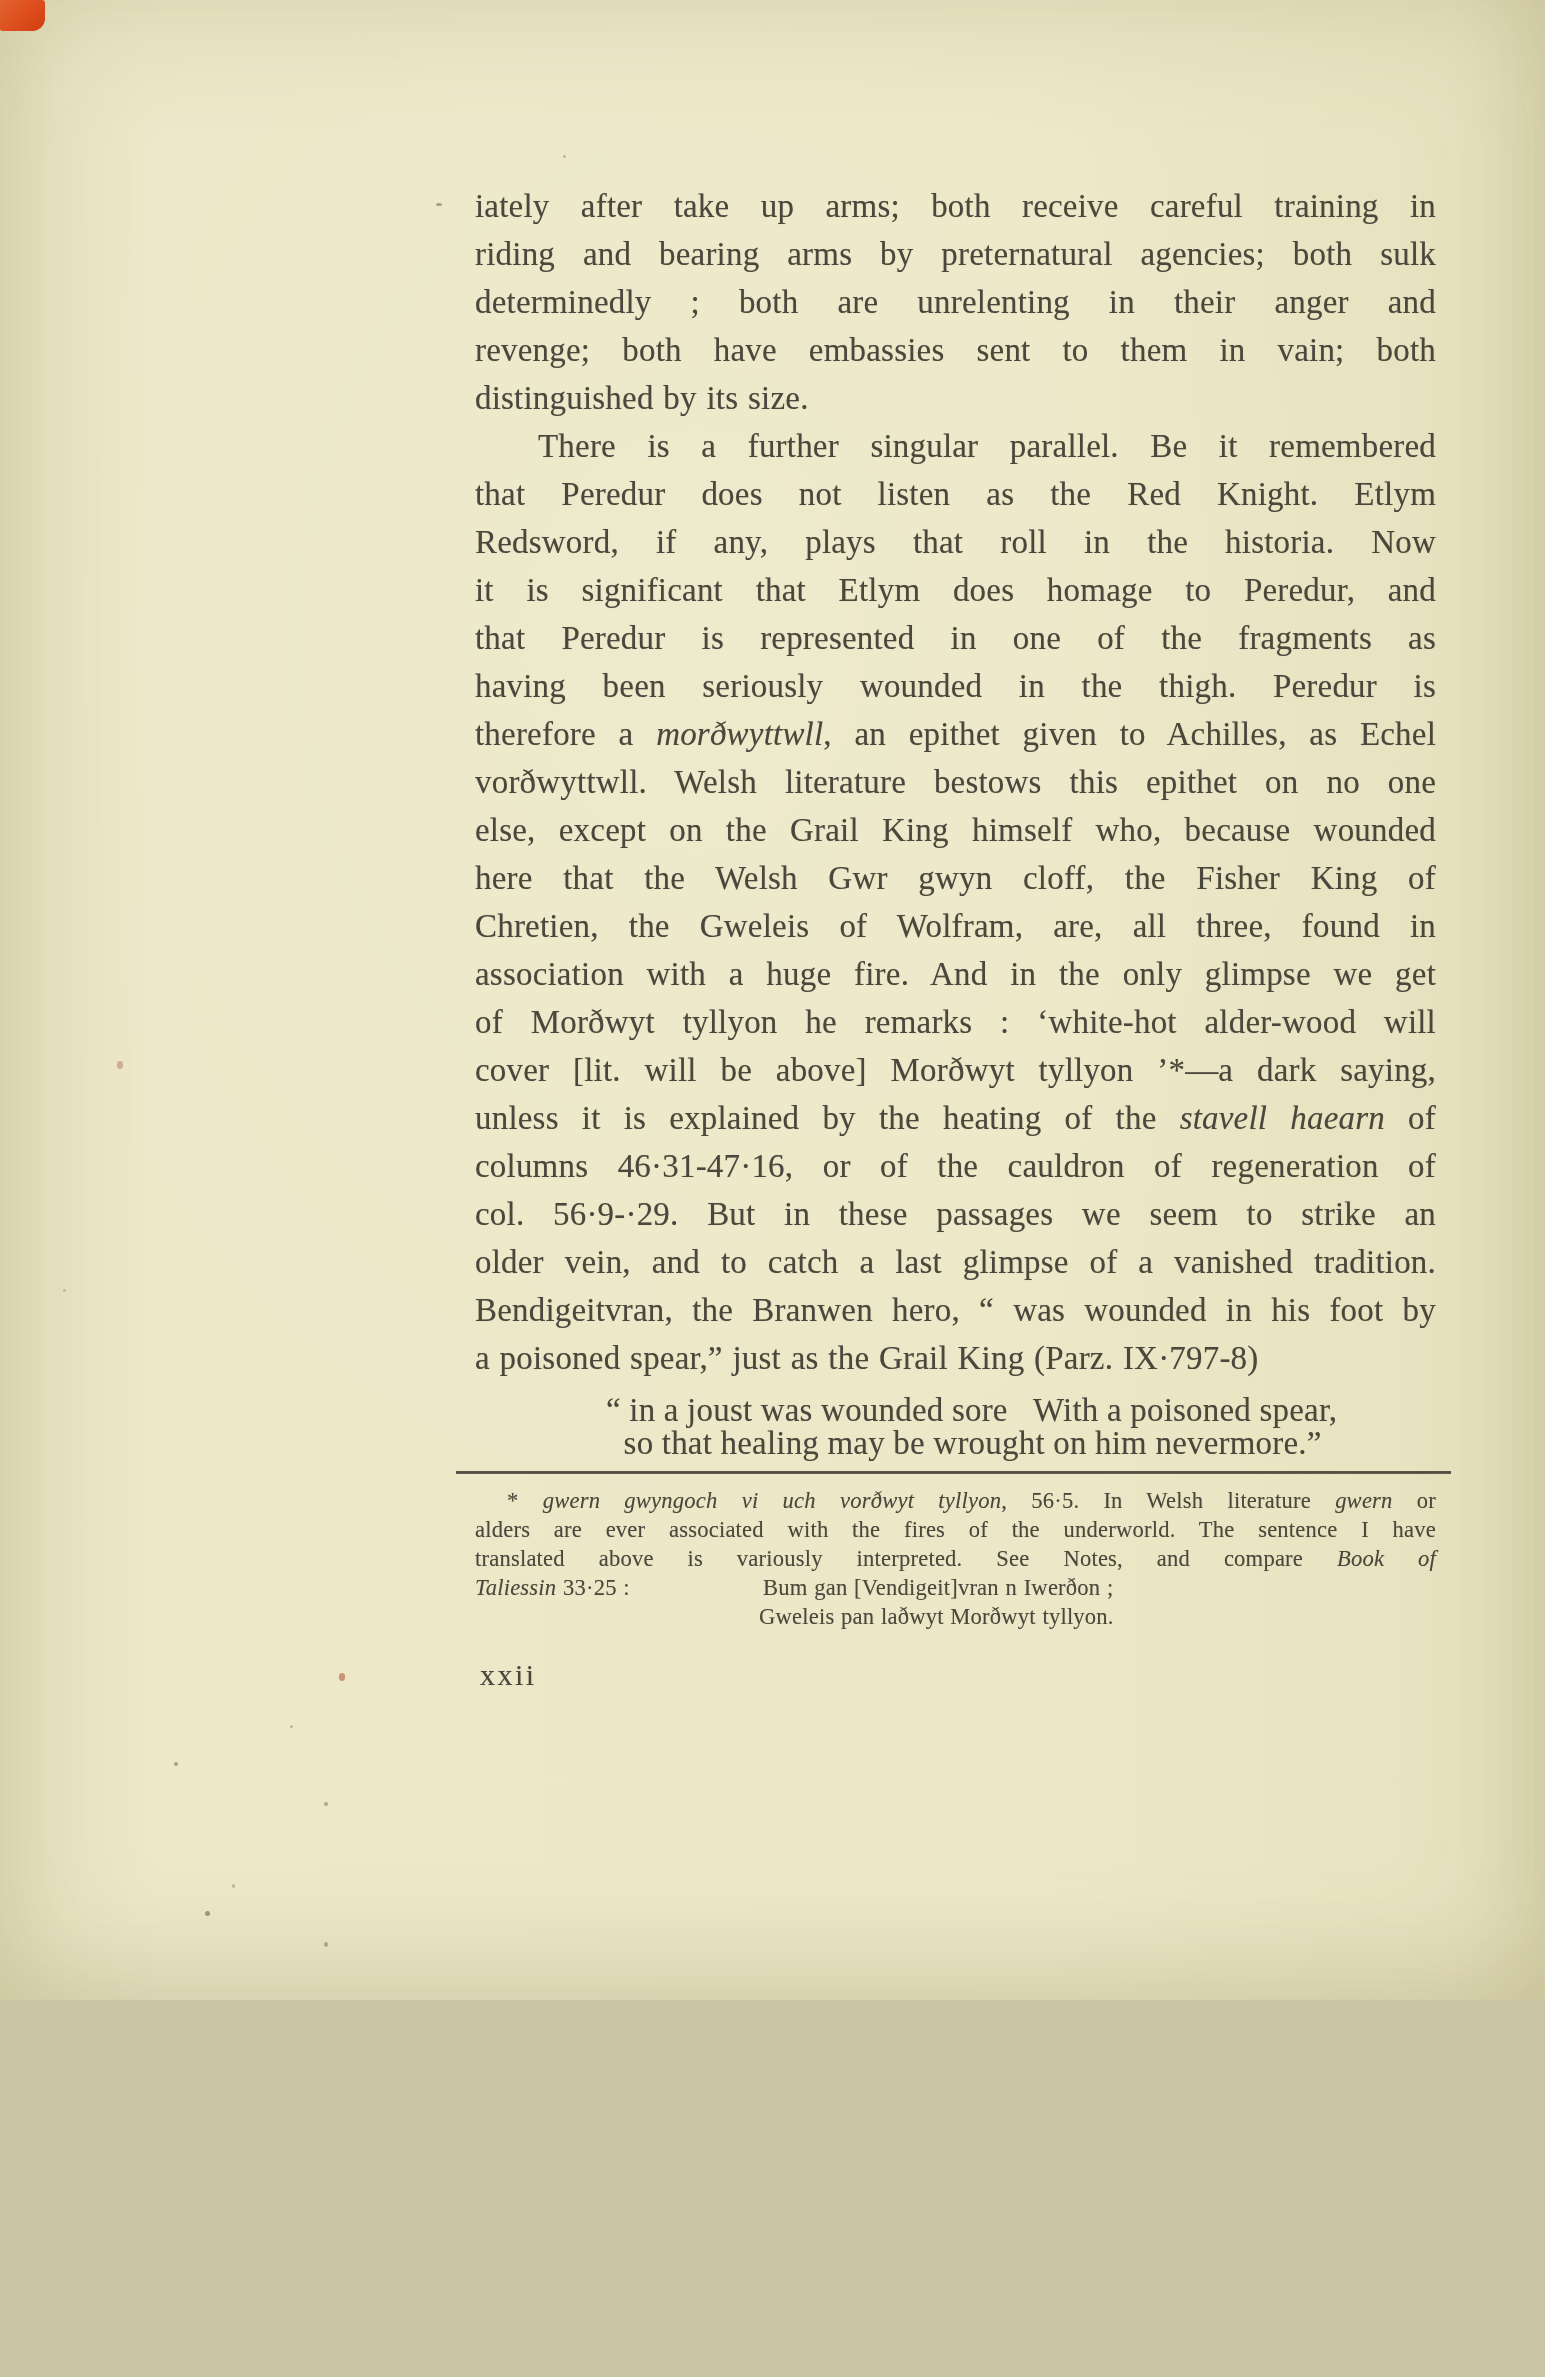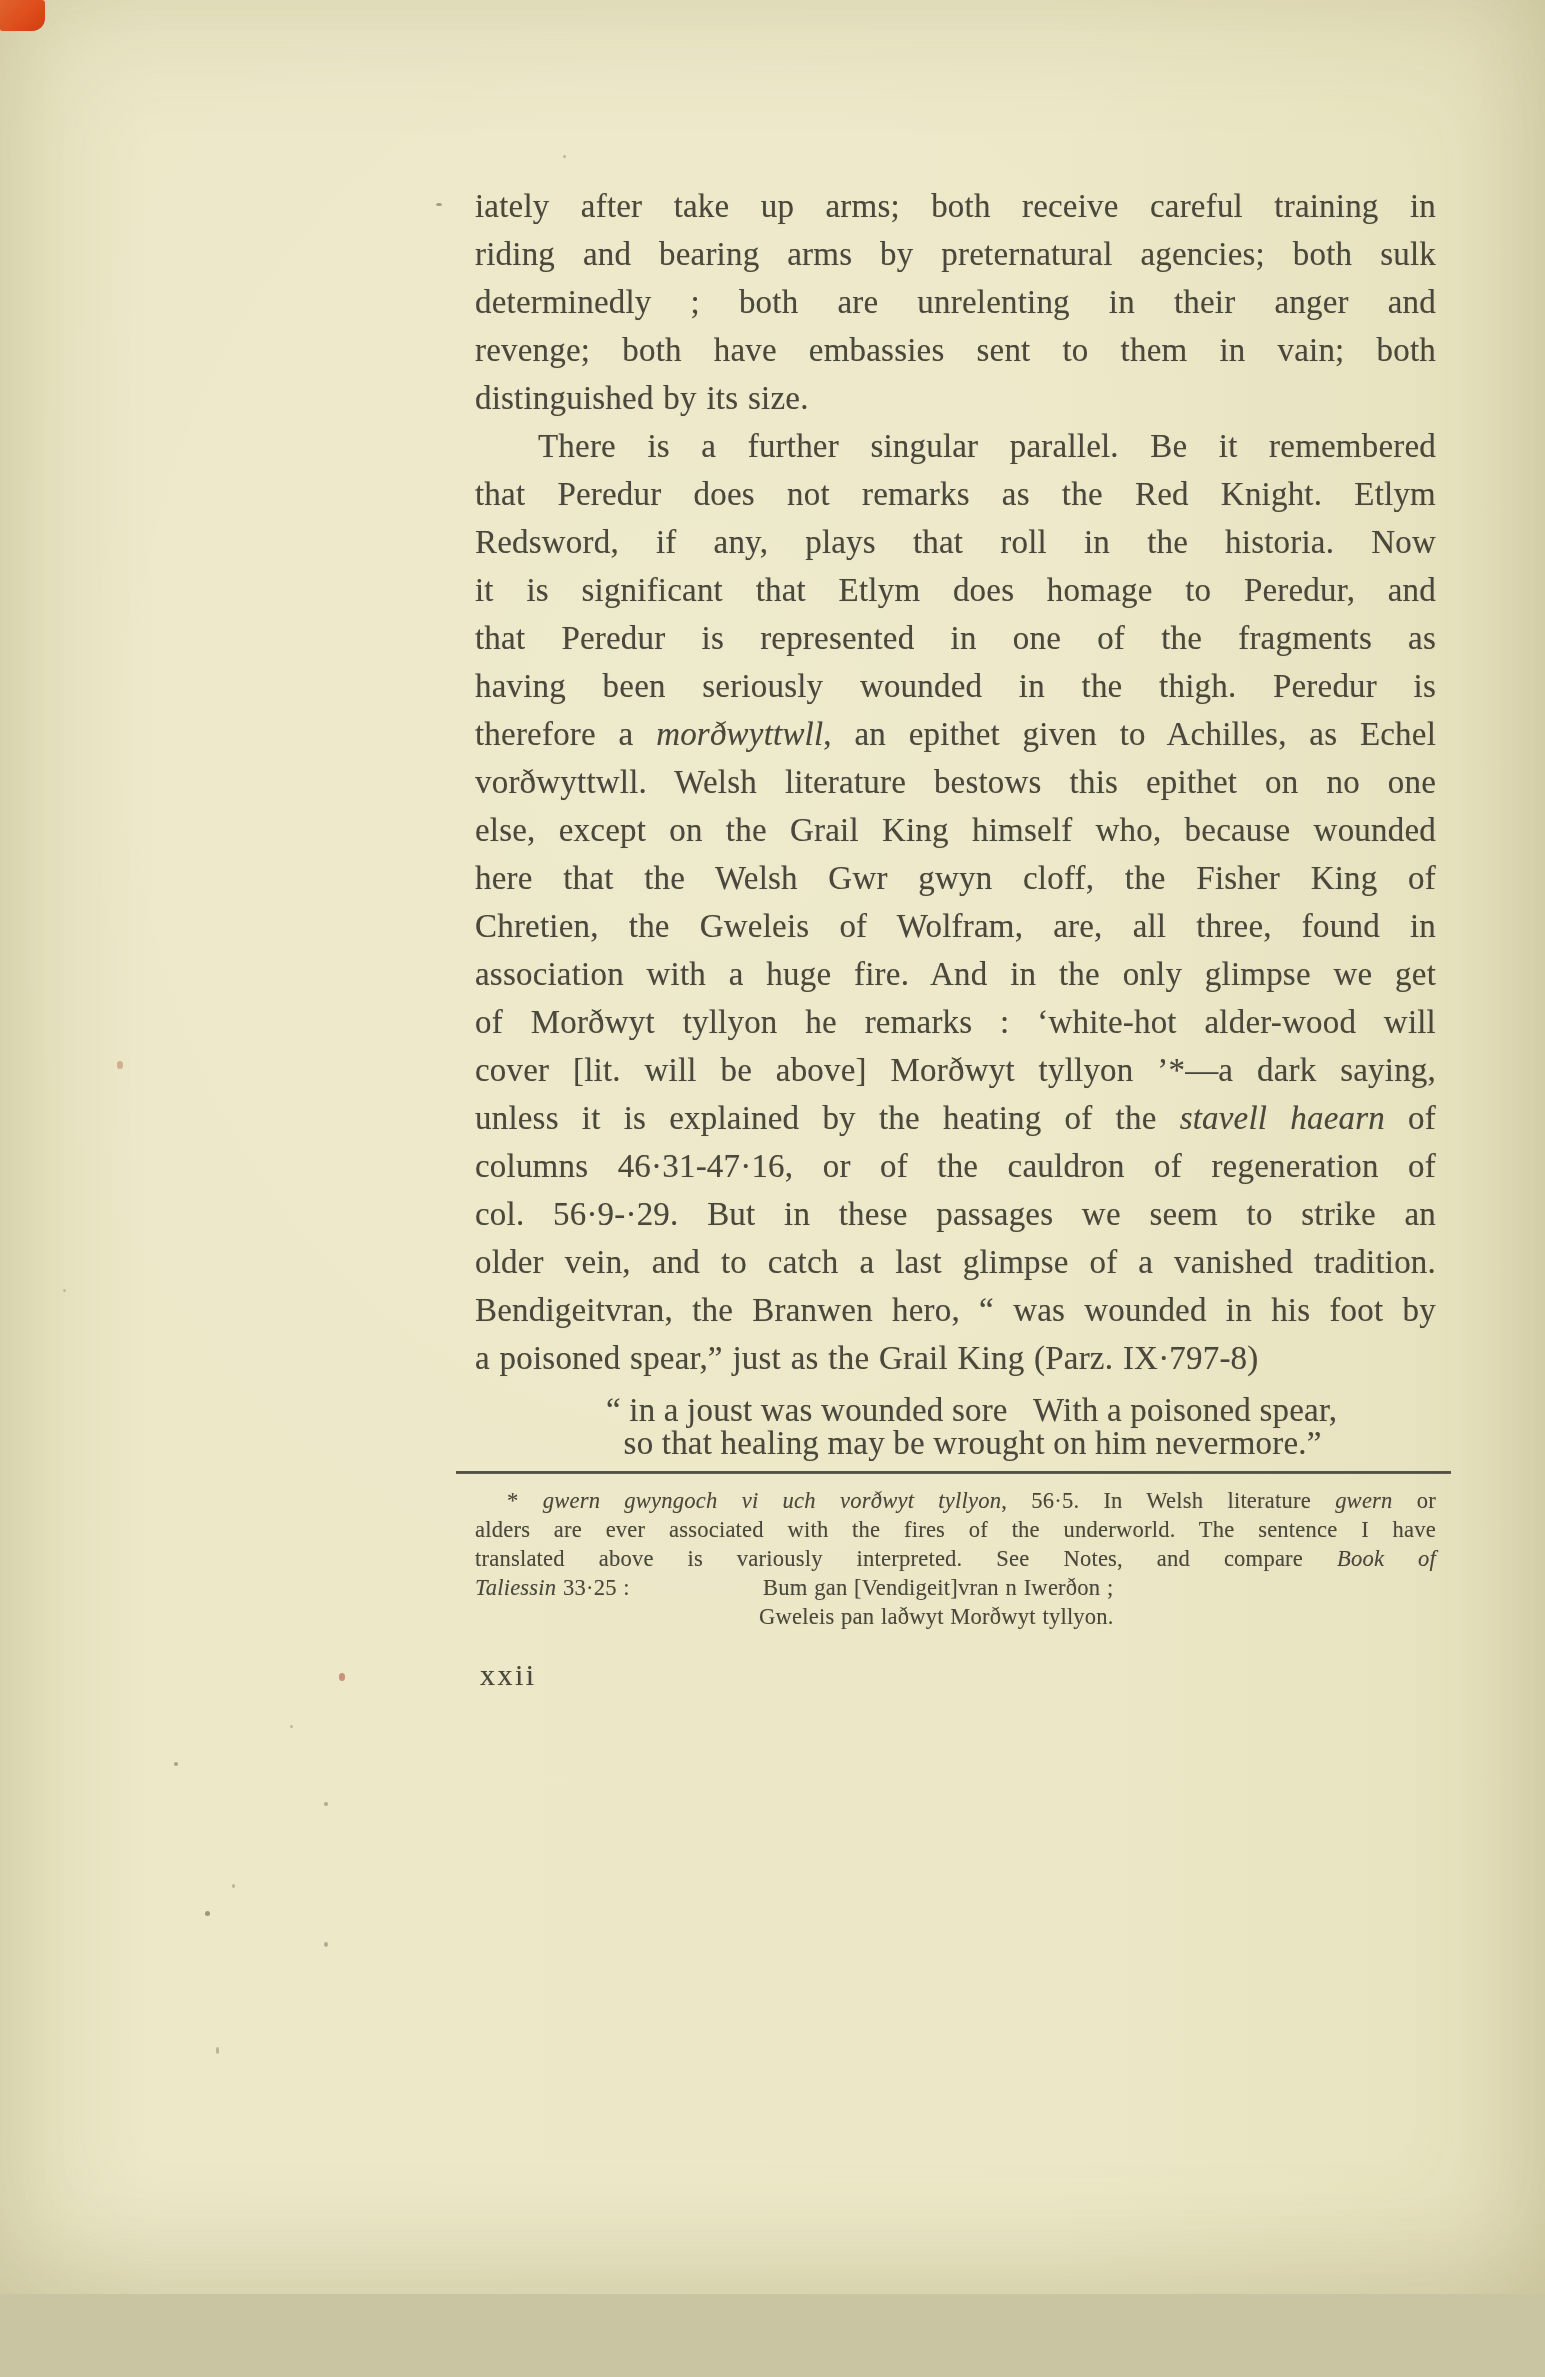--- a/index.html
+++ b/index.html
@@ -1,18 +1,18 @@
 <!DOCTYPE html>
 <html style="font-size:13.4px"><head>
 <meta charset="utf-8">
 <style>
   html,body{margin:0;padding:0;background:#c9c4a2;}
   .page{
     position:relative;
-    width:1545px;height:2294px;
+    width:1545px;height:2000px;
     margin:0 auto;
     overflow:hidden;
     background:
       radial-gradient(ellipse 1088px 1339px at 45% 32%, rgba(255,255,252,0.10), rgba(255,255,252,0) 70%),
       linear-gradient(90deg, #e7e3c0 0%, #ece8c8 10%, #ece8c7 68%, #e7e2bf 94%, #e2ddb8 100%),
       #ebe7c6;
     font-family:"Liberation Serif","DejaVu Serif",serif;
     color:#4a473c;
   }
   .page::after{
@@ -88,21 +88,21 @@
     <div>
       <div class="bline jl">iately after take up arms; both receive careful training in</div>
       <div class="bline jl">riding and bearing arms by preternatural agencies; both sulk</div>
       <div class="bline jl">determinedly ; both are unrelenting in their anger and</div>
       <div class="bline jl">revenge; both have embassies sent to them in vain; both</div>
       <div class="bline">distinguished by its size.</div>
     </div>
 
     <div>
       <div class="bline jl ind">There is a further singular parallel. Be it remembered</div>
-      <div class="bline jl">that Peredur does not remarks as the Red Knight. Etlym</div>
+      <div class="bline jl">that Peredur does not listen as the Red Knight. Etlym</div>
       <div class="bline jl">Redsword, if any, plays that roll in the historia. Now</div>
       <div class="bline jl">it is significant that Etlym does homage to Peredur, and</div>
       <div class="bline jl">that Peredur is represented in one of the fragments as</div>
       <div class="bline jl">having been seriously wounded in the thigh. Peredur is</div>
       <div class="bline jl"><span>therefore a </span><span class="it">morðwyttwll</span><span>, an epithet given to Achilles, as Echel</span></div>
       <div class="bline jl">vorðwyttwll. Welsh literature bestows this epithet on no one</div>
       <div class="bline jl">else, except on the Grail King himself who, because wounded</div>
       <div class="bline jl">here that the Welsh Gwr gwyn cloff, the Fisher King of</div>
       <div class="bline jl">Chretien, the Gweleis of Wolfram, are, all three, found in</div>
       <div class="bline jl">association with a huge fire. And in the only glimpse we get</div>

